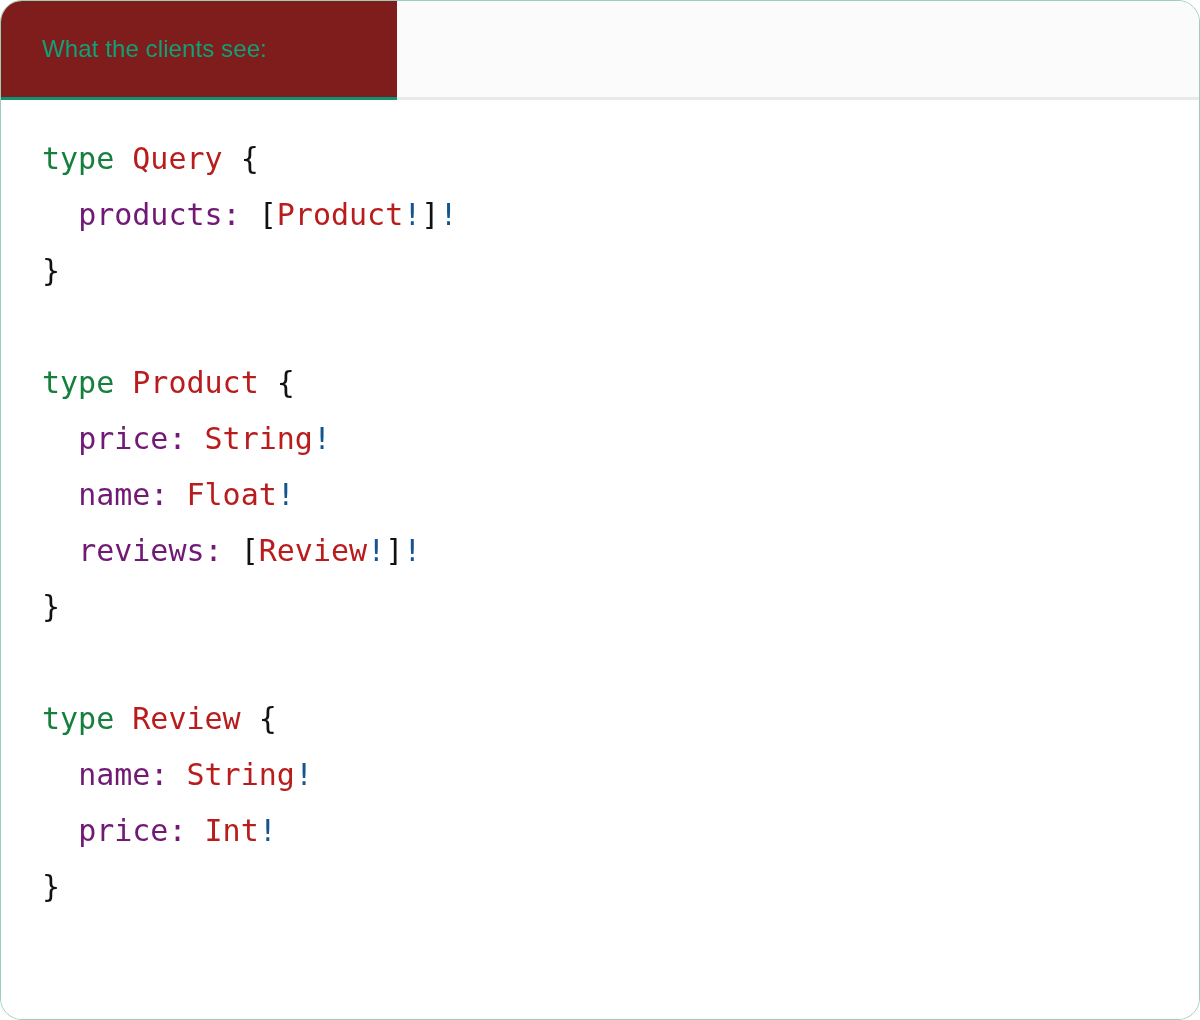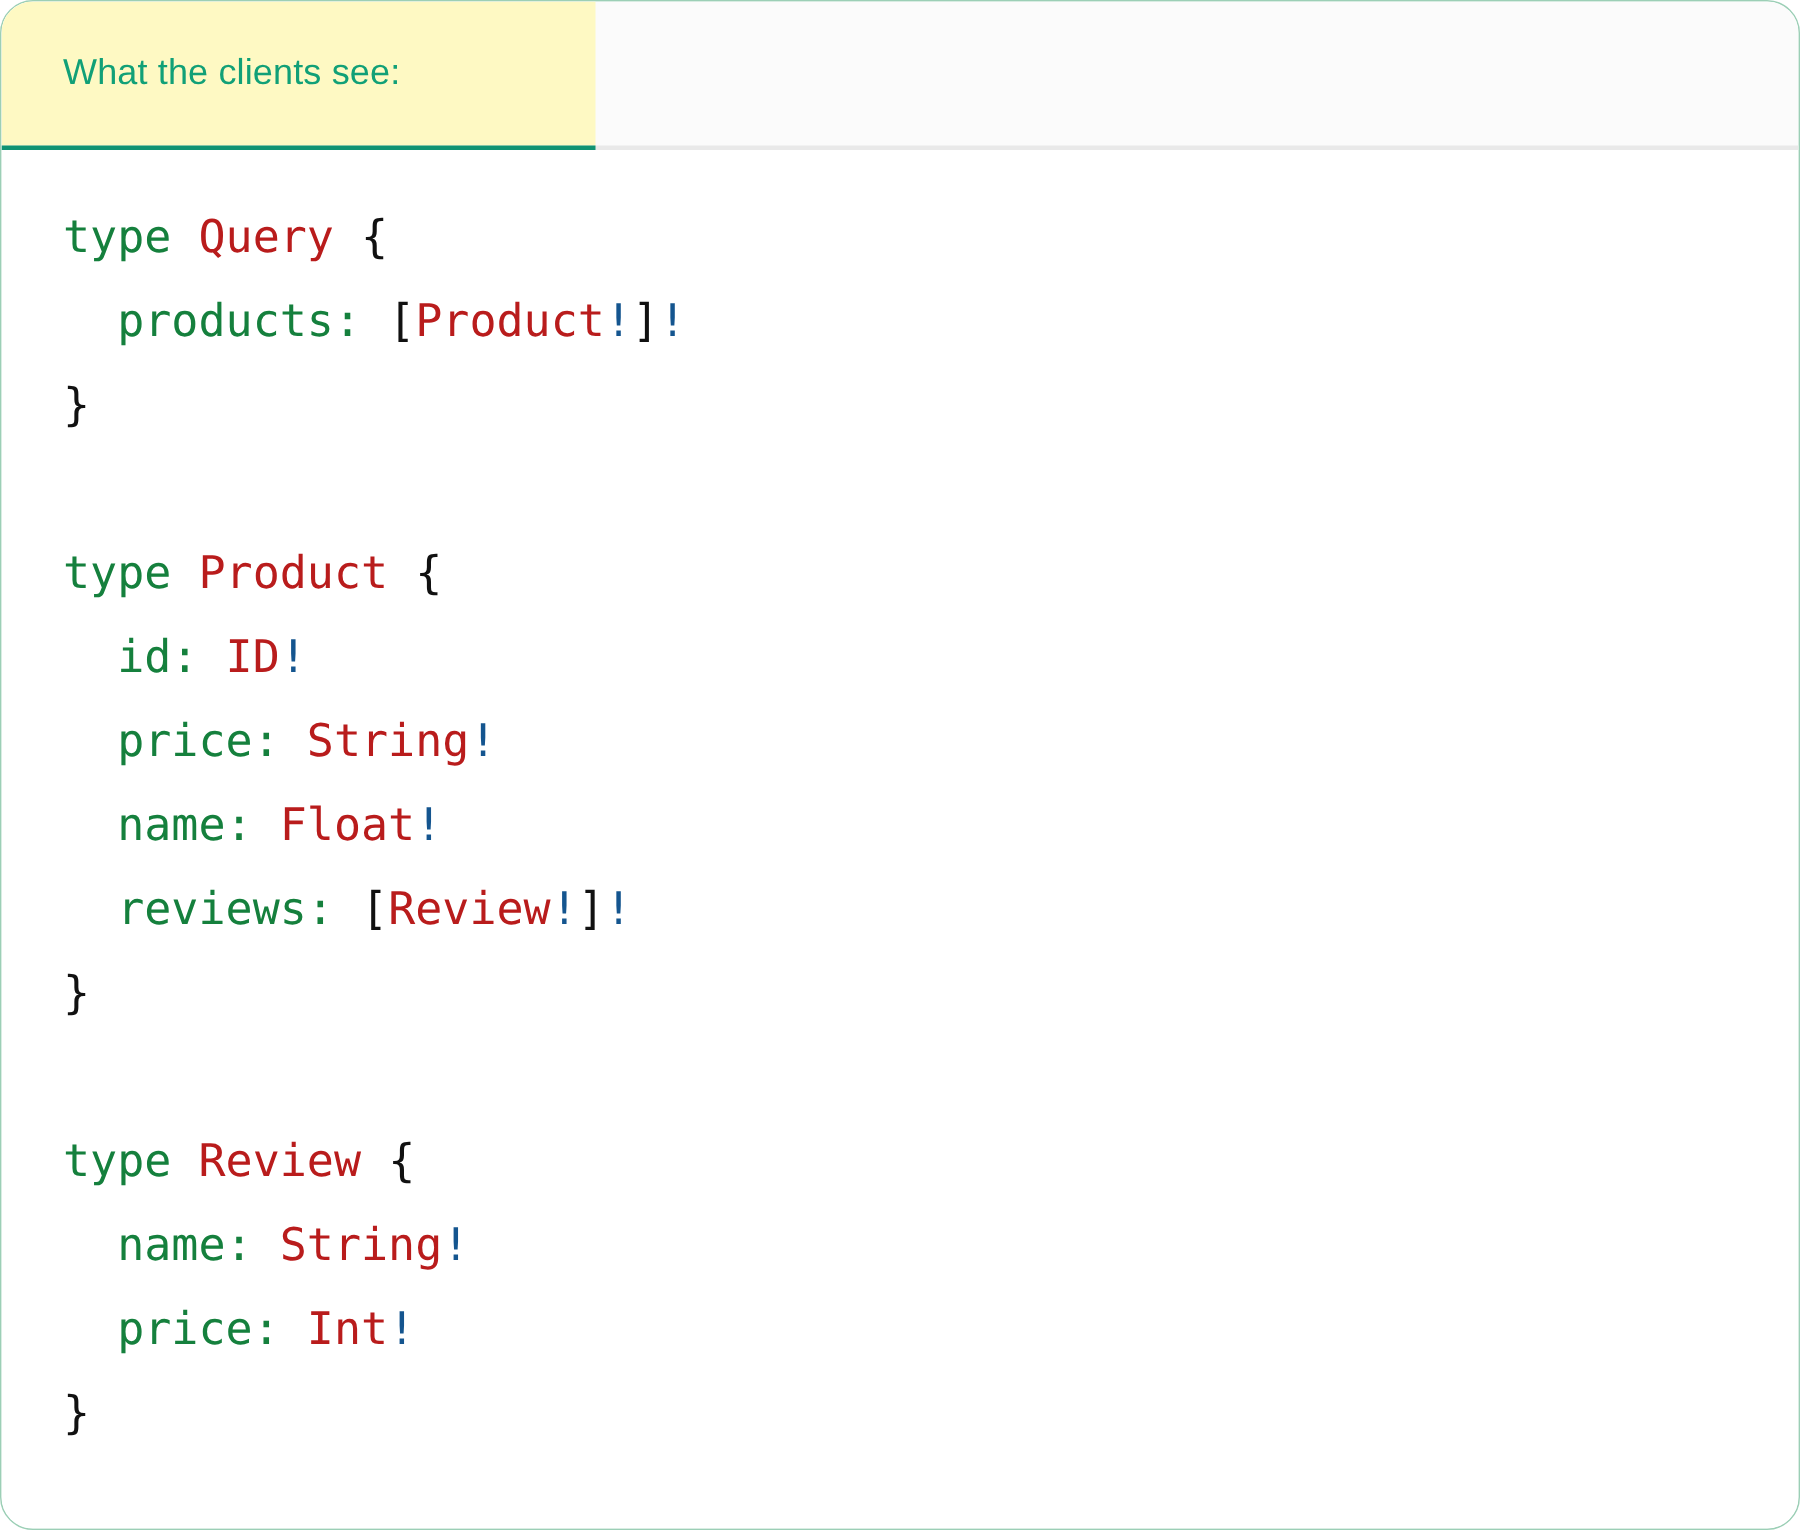--- a/index.html
+++ b/index.html
@@ -41,21 +41,21 @@
   }
 
   .tab {
     position: relative;
     height: 100%;
     width: 396px;
     box-sizing: border-box;
     display: flex;
     align-items: center;
     padding-left: 41px;
-    background: #fef9c3;
+    background: #7f1d1d;
     cursor: pointer;
   }
   .tab::after {
     content: "";
     position: absolute;
     left: 0;
     bottom: -3px;
     width: 100%;
     height: 3px;
     background: #109372;
@@ -94,41 +94,40 @@
     white-space: pre;
   }
   .code .ln.blank {
     height: 56px;
   }
 
   
   .t-kw     { color: #15803d; }   
   .t-type   { color: #b91c1c; }   
   .t-punct  { color: #111111; }   
-  .t-field  { color: #15803d; margin-top: 36px; }   
+  .t-field  { color: #701a75; margin-top: 36px; }   
   .t-bang   { color: #14558f; }   
 </style>
 </head>
 <body>
 
 <div class="card">
 
   <div class="tabbar">
     <div class="tab">
       <span class="tab-label">What the clients see:</span>
     </div>
   </div>
 
   <div class="code-body">
     <pre class="code"><code id="code-root"><span class="ln"><span class="t-kw">type</span><span class="t-punct"> </span><span class="t-type">Query</span><span class="t-punct"> </span><span class="t-punct">{</span>
 </span><span class="ln"><span class="t-punct">  </span><span class="t-field">products:</span><span class="t-punct"> </span><span class="t-punct">[</span><span class="t-type">Product</span><span class="t-bang">!</span><span class="t-punct">]</span><span class="t-bang">!</span>
 </span><span class="ln"><span class="t-punct">}</span>
 </span><span class="ln blank">
 </span><span class="ln"><span class="t-kw">type</span><span class="t-punct"> </span><span class="t-type">Product</span><span class="t-punct"> </span><span class="t-punct">{</span>
-</span><span class="ln"><span class="t-punct">  </span><span class="t-field">id:</span><span class="t-punct"> </span><span class="t-type">ID</span><span class="t-bang">!</span>
 </span><span class="ln"><span class="t-punct">  </span><span class="t-field">price:</span><span class="t-punct"> </span><span class="t-type">String</span><span class="t-bang">!</span>
 </span><span class="ln"><span class="t-punct">  </span><span class="t-field">name:</span><span class="t-punct"> </span><span class="t-type">Float</span><span class="t-bang">!</span>
 </span><span class="ln"><span class="t-punct">  </span><span class="t-field">reviews:</span><span class="t-punct"> </span><span class="t-punct">[</span><span class="t-type">Review</span><span class="t-bang">!</span><span class="t-punct">]</span><span class="t-bang">!</span>
 </span><span class="ln"><span class="t-punct">}</span>
 </span><span class="ln blank">
 </span><span class="ln"><span class="t-kw">type</span><span class="t-punct"> </span><span class="t-type">Review</span><span class="t-punct"> </span><span class="t-punct">{</span>
 </span><span class="ln"><span class="t-punct">  </span><span class="t-field">name:</span><span class="t-punct"> </span><span class="t-type">String</span><span class="t-bang">!</span>
 </span><span class="ln"><span class="t-punct">  </span><span class="t-field">price:</span><span class="t-punct"> </span><span class="t-type">Int</span><span class="t-bang">!</span>
 </span><span class="ln"><span class="t-punct">}</span>
 </span></code></pre>

